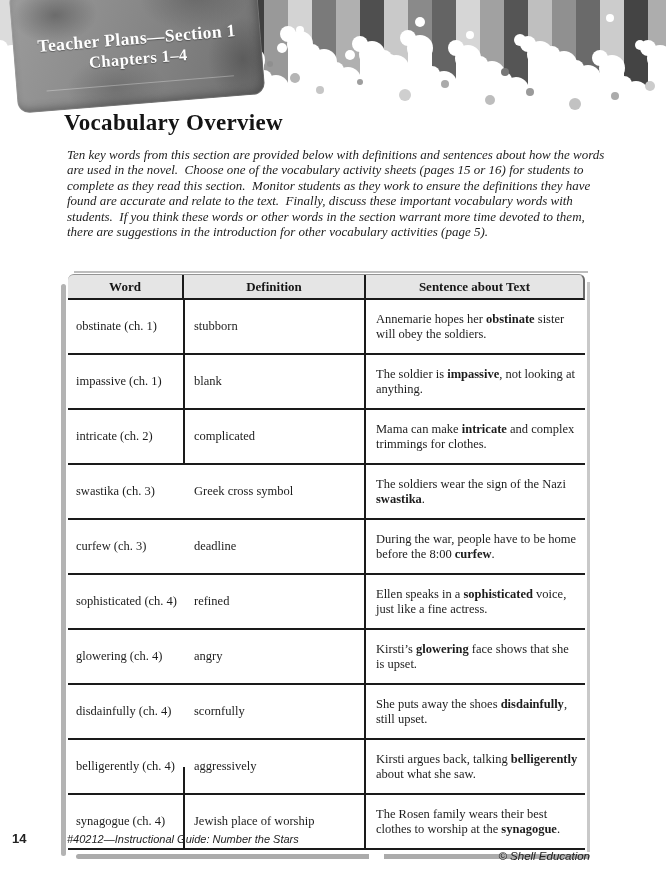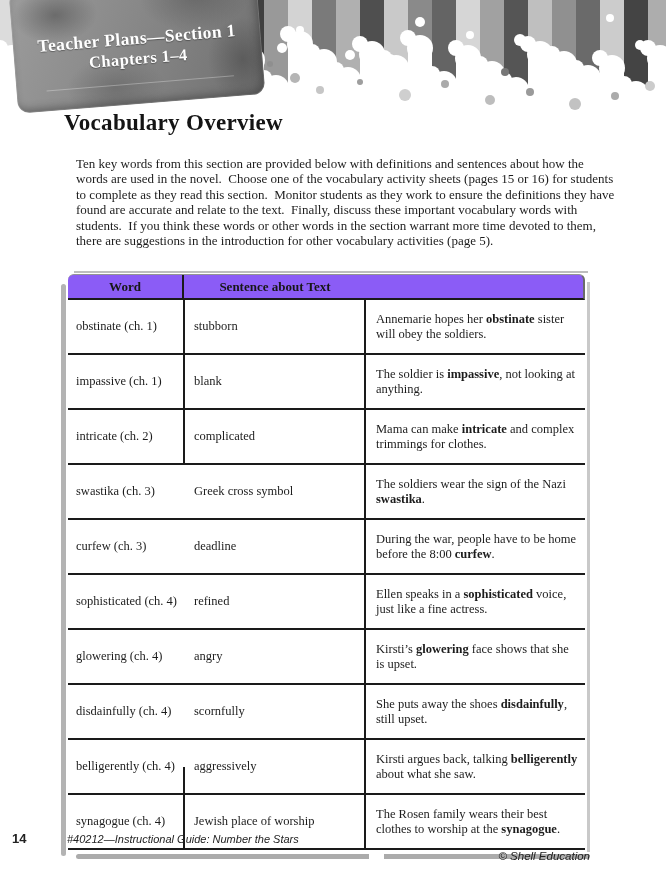--- a/index.html
+++ b/index.html
@@ -26,27 +26,27 @@
   .banner::after { content:""; position:absolute; left:12%; right:12%; bottom:20px; height:1px;
     background:rgba(255,255,255,.30); }
   .banner .l1 { margin-top:46px; font-size:17.5px; font-weight:700; letter-spacing:.4px;
     text-shadow:0 1px 1px rgba(0,0,0,.35); }
   .banner .l2 { font-size:16.5px; font-weight:700; letter-spacing:.4px;
     text-shadow:0 1px 1px rgba(0,0,0,.35); }
 
   
   .heading { position:absolute; left:64px; top:110px; margin:0; z-index:2;
     font-size:23px; font-weight:700; color:#141414; letter-spacing:.3px; }
-  .intro { position:absolute; left:64px; top:144px; width:540px; margin:12px; z-index:2;
-    font-size:13px; line-height:15.4px; white-space:pre-wrap; }
+  .intro { position:absolute; left:64px; top:144px; width:540px; margin:3px; z-index:2;
+    font-size:13px; line-height:15.4px; white-space:pre-wrap;font-style:italic; }
 
   
   .vtable { position:absolute; left:68px; top:274px; width:517px; z-index:2; }
   .thead { display:grid; grid-template-columns:116px 182px 1fr; height:26px;
-    background:#8b5cf6; border-bottom:2px solid #1a1a1a; border-top:1px solid #949494;
+    background:#e5e5e5; border-bottom:2px solid #1a1a1a; border-top:1px solid #949494;
     border-right:2px solid #6b6b6b; border-radius:6px 6px 0 0; }
   .th { display:flex; align-items:center; justify-content:center;
     font-weight:700; font-size:13px; color:#171717; }
   .th-sep { border-right:2px solid #1a1a1a; }
   .trow { position:relative; display:grid; grid-template-columns:116px 182px 1fr;
     height:55px; border-bottom:2px solid #1a1a1a; background:#fff; }
   .td { display:flex; align-items:center; font-size:12.5px; }
   .td.word { padding-left:8px; white-space:nowrap; }
   .td.def  { padding-left:10px; border-right:2px solid #1a1a1a; }
   .td.sent { padding:4px 6px 4px 10px; line-height:15px; }
@@ -199,20 +199,21 @@
 
   <h1 class="heading">Vocabulary Overview</h1>
   <p class="intro">Ten key words from this section are provided below with definitions and sentences about how the words are used in the novel.  Choose one of the vocabulary activity sheets (pages 15 or 16) for students to complete as they read this section.  Monitor students as they work to ensure the definitions they have found are accurate and relate to the text.  Finally, discuss these important vocabulary words with students.  If you think these words or other words in the section warrant more time devoted to them, there are suggestions in the introduction for other vocabulary activities (page 5).</p>
 
   <div class="vtable">
     <div class="shadow-top"></div>
     <div class="shadow-right"></div>
 
     <div class="thead">
       <div class="th th-sep">Word</div>
+      <div class="th th-sep">Definition</div>
       <div class="th">Sentence about Text</div>
     </div>
 
     <div class="trow v1">
       <div class="td word">obstinate (ch. 1)</div>
       <div class="td def">stubborn</div>
       <div class="td sent">
           <span class="sline"><span>Annemarie hopes her </span><span class="b">obstinate</span><span> sister will obey the soldiers.</span></span>
         </div>
     </div>

